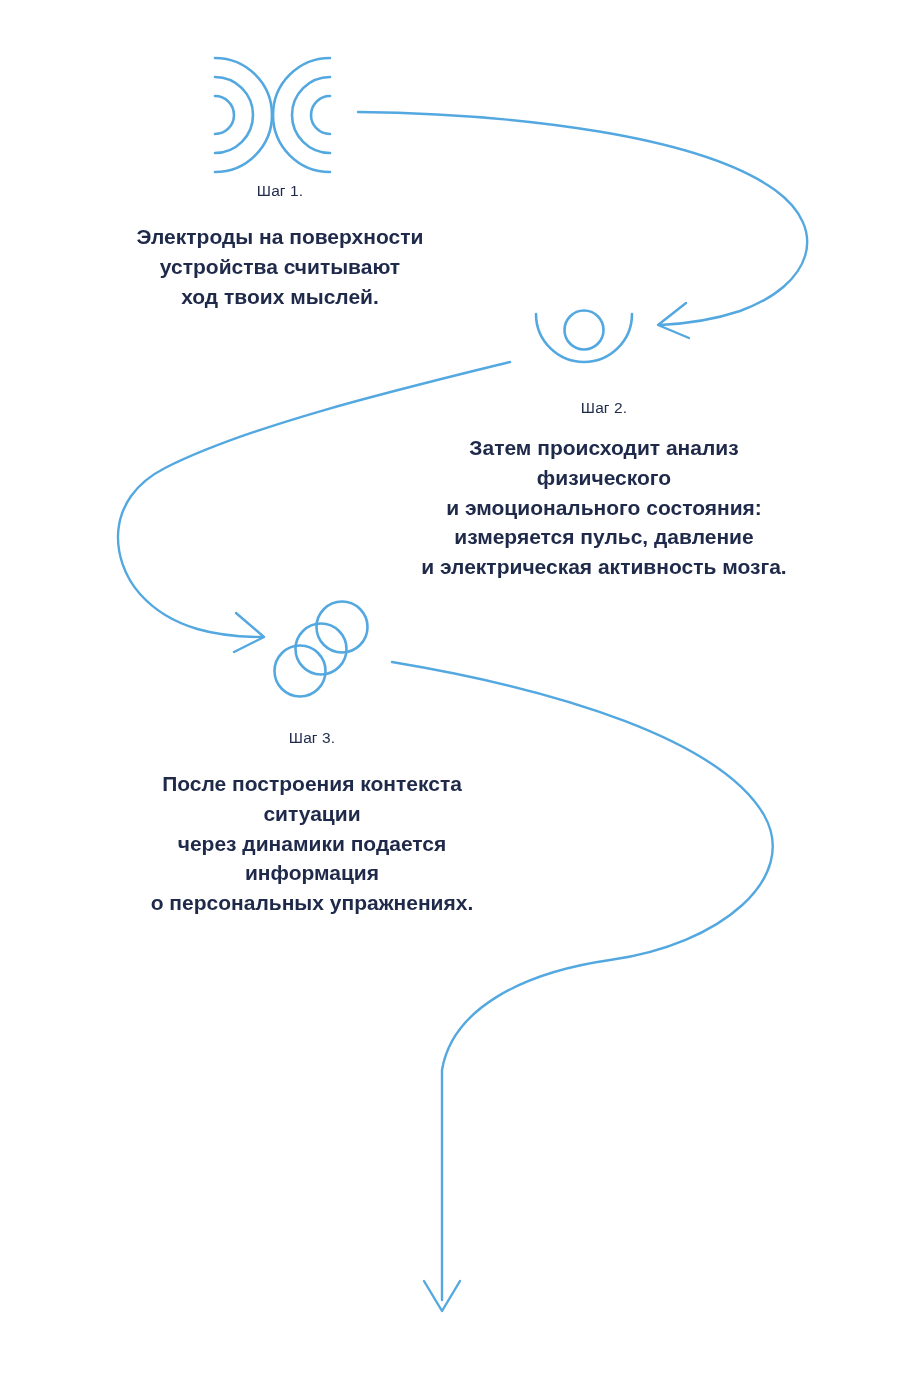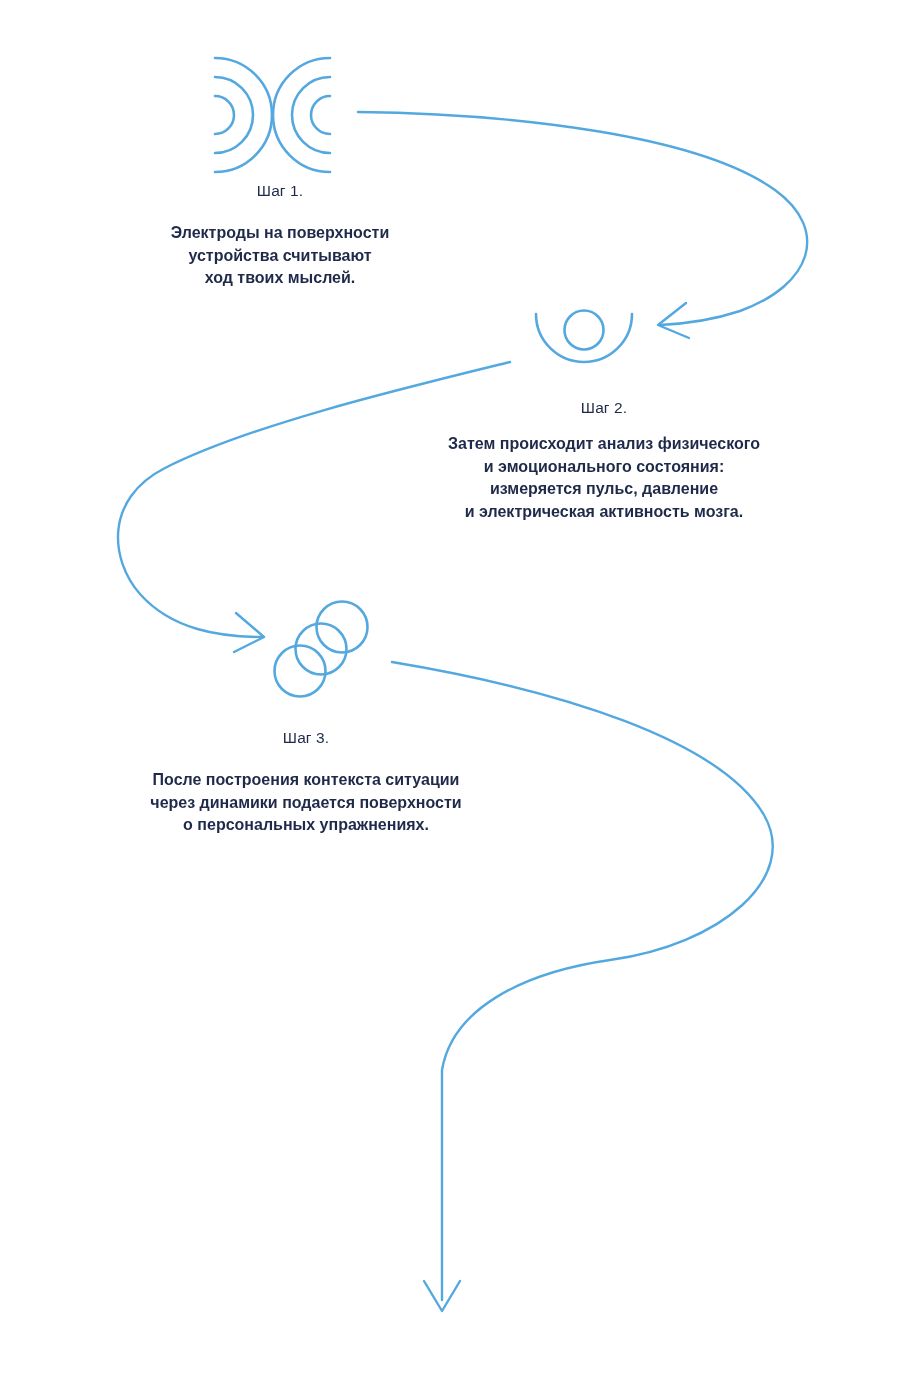--- a/index.html
+++ b/index.html
@@ -35,21 +35,21 @@
   }
   .step-heading {
     font-size: 15.5px;
     font-weight: 400;
     color: #1f2a4a;
     letter-spacing: 0.1px;
     margin: 0;
     white-space: nowrap;
   }
   .step-body {
-    font-size: 16px;
+    font-size: 21px;
     font-weight: 700;
     color: #1f2a4a;
     line-height: 1.42;
     margin: 0;
     white-space: pre-line;
   }
   
   #step-1 {
     left: 90px;
     top: 182px;
@@ -58,21 +58,21 @@
   #step-1 .step-body { margin-top: 22px; }
   
   #step-2 {
     left: 414px;
     top: 399px;
     width: 380px;
   }
   #step-2 .step-body { margin-top: 16px; }
   
   #step-3 {
-    left: 116px;
+    left: 122px;
     top: 729px;
     width: 380px;
   }
   #step-3 .step-body { margin-top: 22px; }
 </style>
 </head>
 <body>
 
 <div id="infographic">
 
@@ -138,17 +138,17 @@
     <p class="step-heading">Шаг 2.</p>
     <p class="step-body">Затем происходит анализ физического
 и эмоционального состояния:
 измеряется пульс, давление
 и электрическая активность мозга.</p>
   </div>
 
   <div class="step-block" id="step-3">
     <p class="step-heading">Шаг 3.</p>
     <p class="step-body">После построения контекста ситуации
-через динамики подается поверхности
+через динамики подается информация
 о персональных упражнениях.</p>
   </div>
 
 </div>
 
 </body></html>

